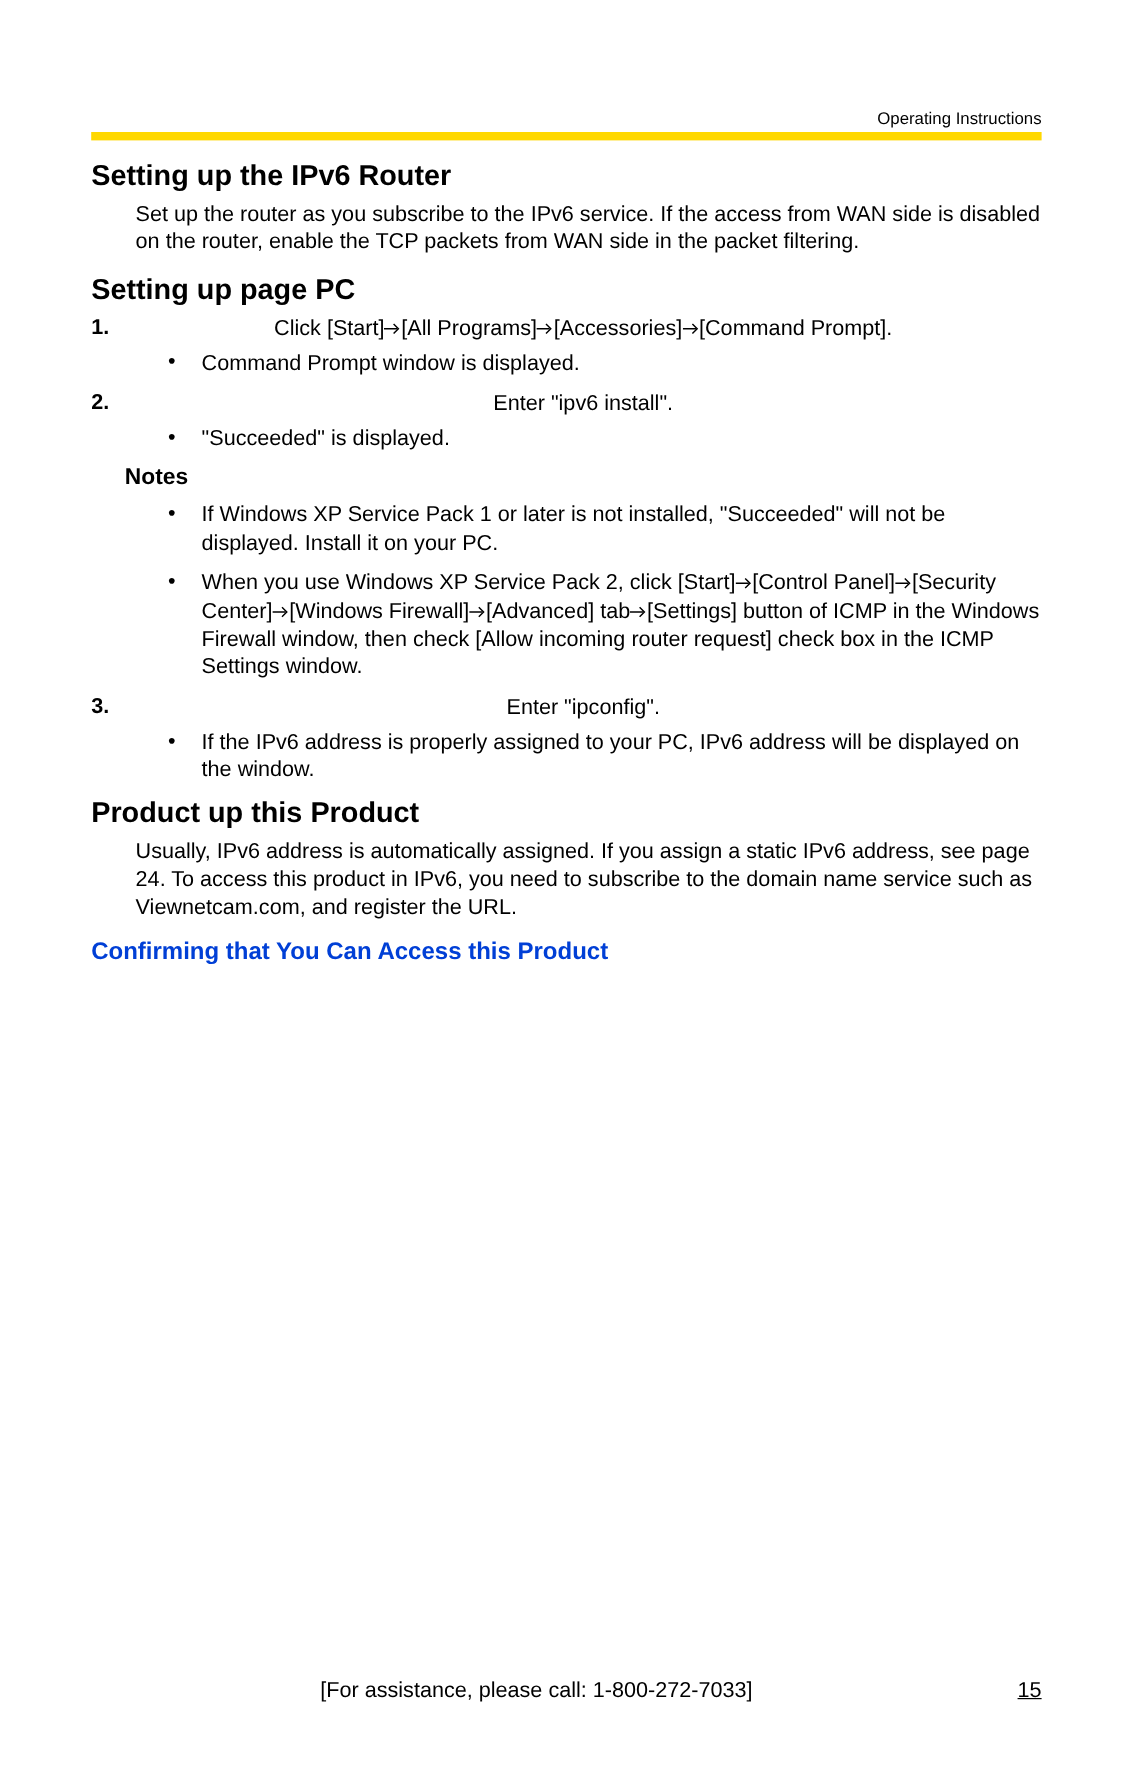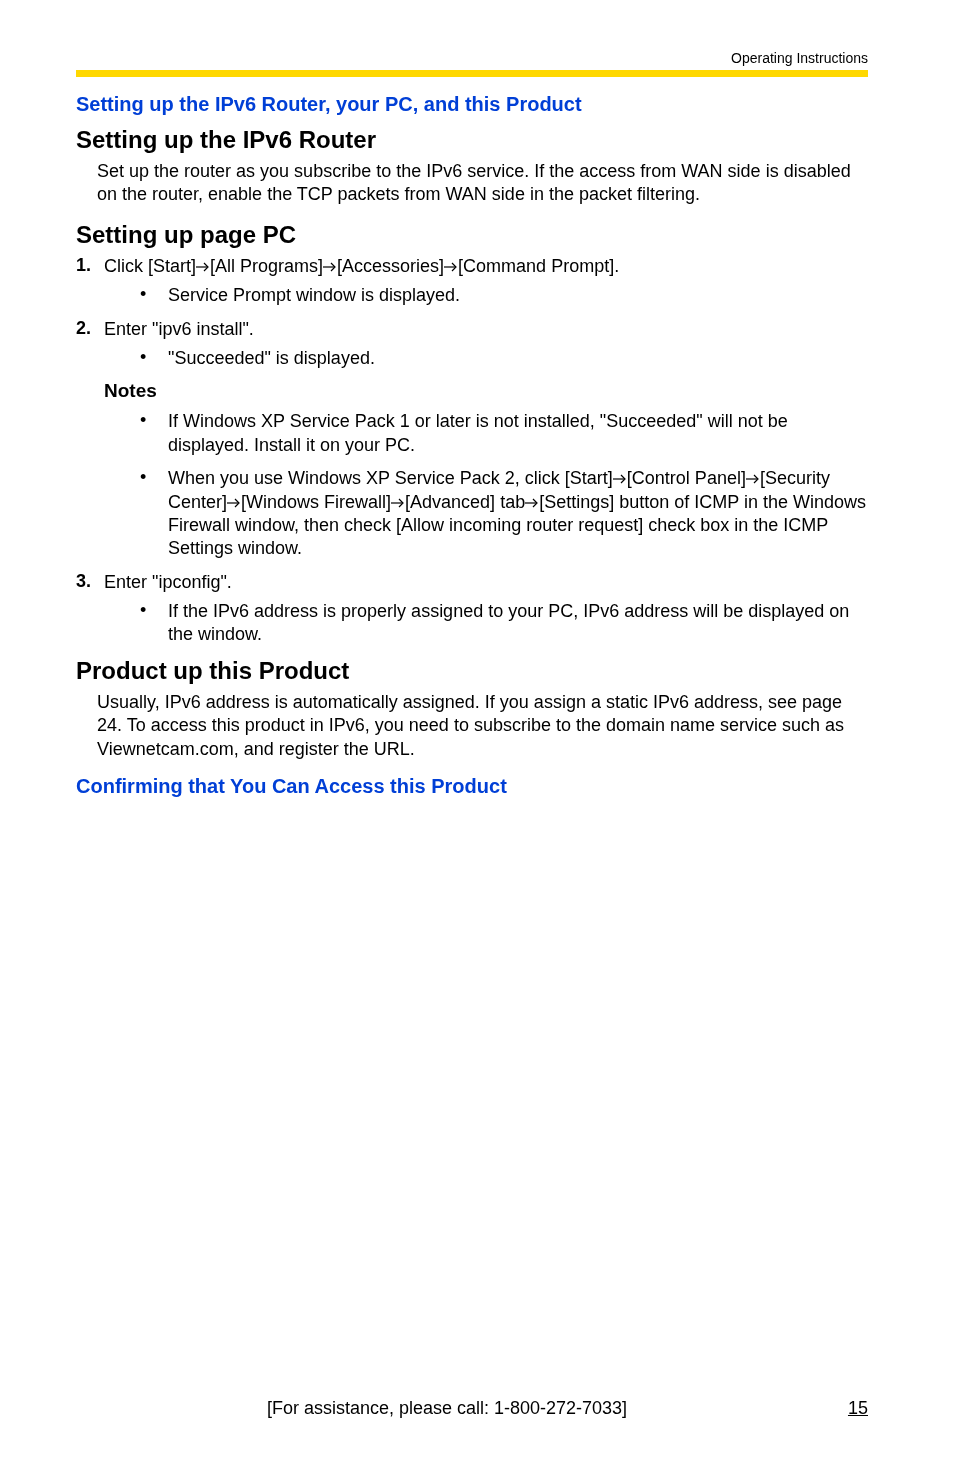--- a/index.html
+++ b/index.html
@@ -5,21 +5,21 @@
   * { margin: 0; padding: 0; box-sizing: border-box; }
   body {
     width: 954px;
     height: 1475px;
     background: #fff;
     font-family: Arial, Helvetica, sans-serif;
     color: #000;
     position: relative;
   }
   .page {
-    padding: 50px 86px 0 76px;
+    padding: 90px 86px 0 76px;
   }
   .header-label {
     text-align: right;
     font-size: 14px;
     margin-bottom: 4px;
     padding-right: 0;
   }
   .header-rule {
     height: 7px;
     background: #ffd800;
@@ -32,38 +32,39 @@
     margin-bottom: 10px;
   }
   .h-black {
     font-weight: bold;
     font-size: 24px;
     margin-bottom: 6px;
   }
   .body-text {
     font-size: 18px;
     line-height: 1.3;
-    margin-left: 21px;
+    margin-left: 37px;
     margin-bottom: 14px;
   }
   .ol-item {
     display: flex;
     margin-bottom: 6px;
   }
   .ol-num {
     font-weight: bold;
     font-size: 18px;
     width: 28px;
     flex-shrink: 0;
     padding-left: 0;
   }
   .ol-body {
     font-size: 18px;
     line-height: 1.3;
     flex: 1;
+    text-align: center;
   }
   .sub-bullet {
     display: flex;
     margin-left: 64px;
     margin-bottom: 10px;
   }
   .sub-bullet .dot {
     width: 28px;
     flex-shrink: 0;
     font-size: 18px;
@@ -98,21 +99,20 @@
   .footer .pageno { width: 50px; text-align: right; text-decoration: underline; }
   .ol-wrapper { margin-bottom: 4px; }
 </style>
 </head>
 <body>
 
 <div class="page">
   <div class="header-label">Operating Instructions</div>
   <div class="header-rule"></div>
 
-  <div class="h-blue">Setting up the IPv6 Router, your PC, and this Product</div>
 
   <div class="h-black">Setting up the IPv6 Router</div>
   <div class="body-text">Set up the router as you subscribe to the IPv6 service. If the access from WAN side is disabled on the router, enable the TCP packets from WAN side in the packet filtering.</div>
 
   <div class="h-black">Setting up page PC</div>
 
   <div class="ol-wrapper">
     <div class="ol-item">
       <div class="ol-num">1.</div>
       <div class="ol-body">
@@ -123,21 +123,21 @@
               <line x1="0" y1="5" x2="11" y2="5" stroke="#000" stroke-width="1.2"></line>
               <polyline points="8,1 12,5 8,9" fill="none" stroke="#000" stroke-width="1.2"></polyline>
             </svg></span><span>[Accessories]</span><span class="arrow"><svg viewBox="0 0 14 10">
               <line x1="0" y1="5" x2="11" y2="5" stroke="#000" stroke-width="1.2"></line>
               <polyline points="8,1 12,5 8,9" fill="none" stroke="#000" stroke-width="1.2"></polyline>
             </svg></span><span>[Command Prompt].</span>
       </div>
     </div>
     <div class="sub-bullet">
       <div class="dot">•</div>
-      <div class="txt">Service Prompt window is displayed.</div>
+      <div class="txt">Command Prompt window is displayed.</div>
     </div>
   </div>
 
   <div class="ol-wrapper">
     <div class="ol-item">
       <div class="ol-num">2.</div>
       <div class="ol-body">Enter "ipv6 install".</div>
     </div>
     <div class="sub-bullet">
       <div class="dot">•</div>

